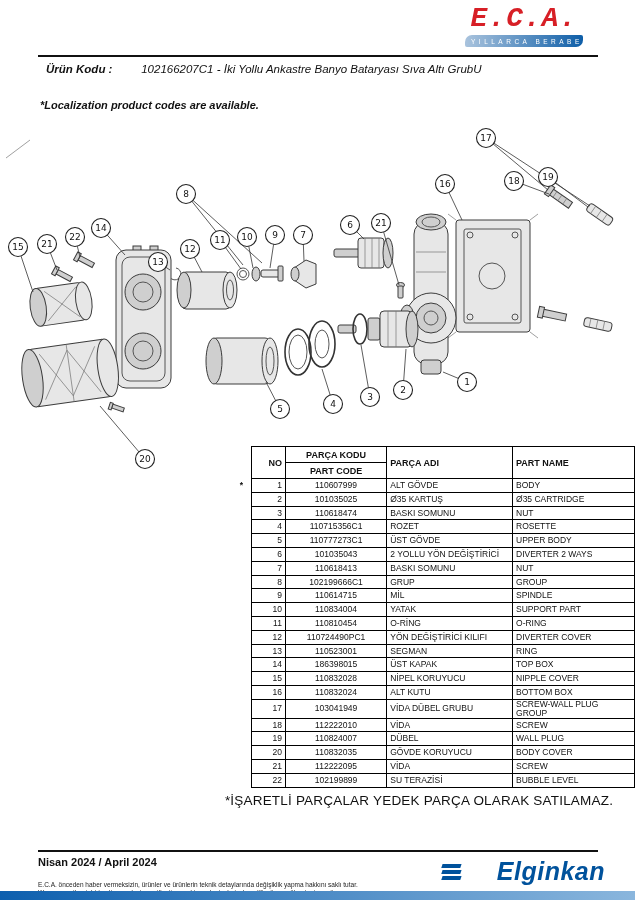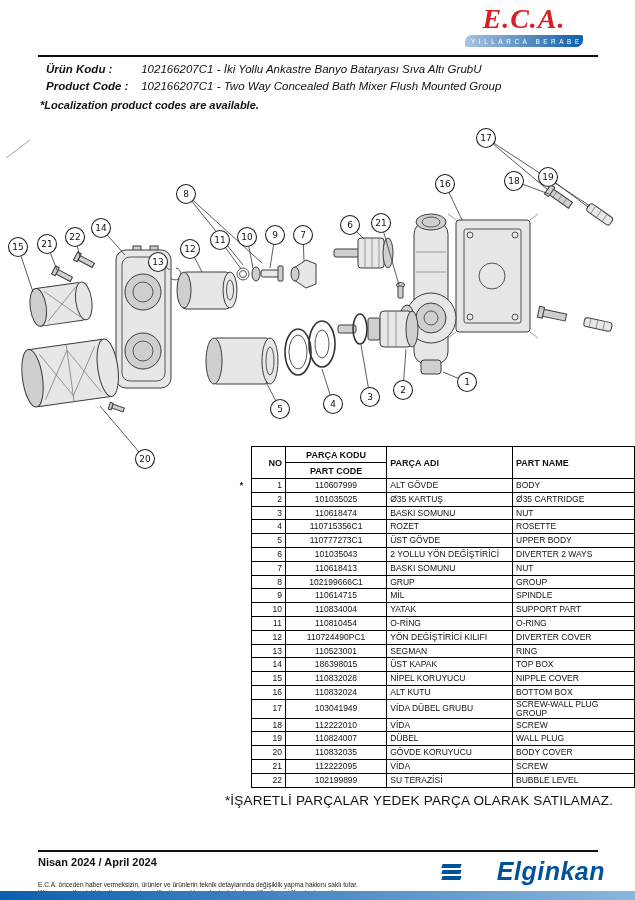--- a/index.html
+++ b/index.html
@@ -1,21 +1,21 @@
 <!DOCTYPE html>
 <html><head>
 <meta charset="utf-8">
 <style>
   html,body { margin:0; padding:0; background:#ffffff; }
   .page { position:relative; width:635px; height:900px; background:#fff; overflow:hidden;
           font-family:"Liberation Sans", sans-serif; color:#111; }
 
   
   .eca-logo { position:absolute; top:4px; right:52px; width:118px; text-align:center; }
-  .eca-text { color:#d71f26; font-family:Liberation Serif, serif; font-weight:bold;
+  .eca-text { color:#d71f26; font-family:Liberation Mono, monospace; font-weight:bold;
               font-style:italic; font-size:28px; line-height:30px; letter-spacing:1px; }
   .eca-bar  { margin-top:1px; background:linear-gradient(90deg,#a9c3dd,#0e5ea8);
               color:#fff; font-size:6.5px; letter-spacing:3.5px; padding:2.5px 4px 2px 6px;
               border-radius:7px 2px 7px 2px; white-space:nowrap; }
   .header-rule { position:absolute; left:38px; top:55px; width:560px; border-top:2px solid #111; }
 
   .product-block { position:absolute; left:46px; top:61px; font-style:italic; font-size:11.5px; line-height:17px; }
   .plabel { display:inline-block; width:92px; font-weight:bold; }
   .pvalue { font-weight:normal; }
   .loc-note { position:absolute; left:40px; top:99px; font-size:11px; font-style:italic; font-weight:bold; }
@@ -70,24 +70,20 @@
     <div class="eca-text">E.C.A.</div>
     <div class="eca-bar">YILLARCA BERABER</div>
   </div>
   <div class="header-rule"></div>
 
   <div class="product-block">
     <div>
       <span class="plabel">Ürün Kodu :</span>
       <span class="pvalue">102166207C1 - İki Yollu Ankastre Banyo Bataryası Sıva Altı GrubU</span>
     </div>
-    <div>
-      <span class="plabel">Product Code :</span>
-      <span class="pvalue">102166207C1 - Two Way Concealed Bath Mixer Flush Mounted Group</span>
-    </div>
   </div>
   <div class="loc-note">*Localization product codes are available.</div>
 
   <svg class="diagram" id="diagram-svg" width="635" height="352" viewBox="0 0 635 352">
 
     <line x1="6" y1="36" x2="30" y2="18" class="thin"></line>
 
     <g>
       <path d="M456,98 l-8,-6 M530,98 l8,-6 M456,210 l-8,6 M530,210 l8,6" class="thin"></path>
       <rect x="456" y="98" width="74" height="112" rx="3" class="pfill"></rect>

